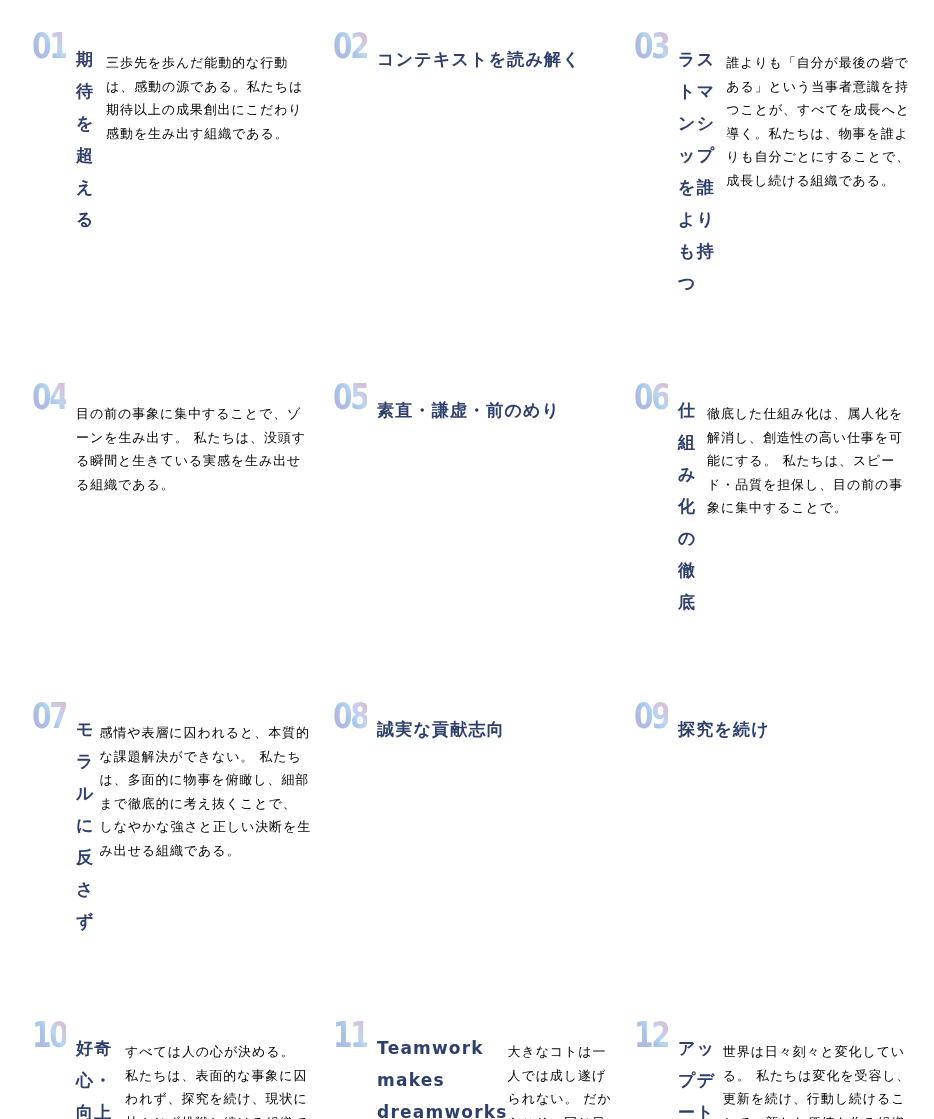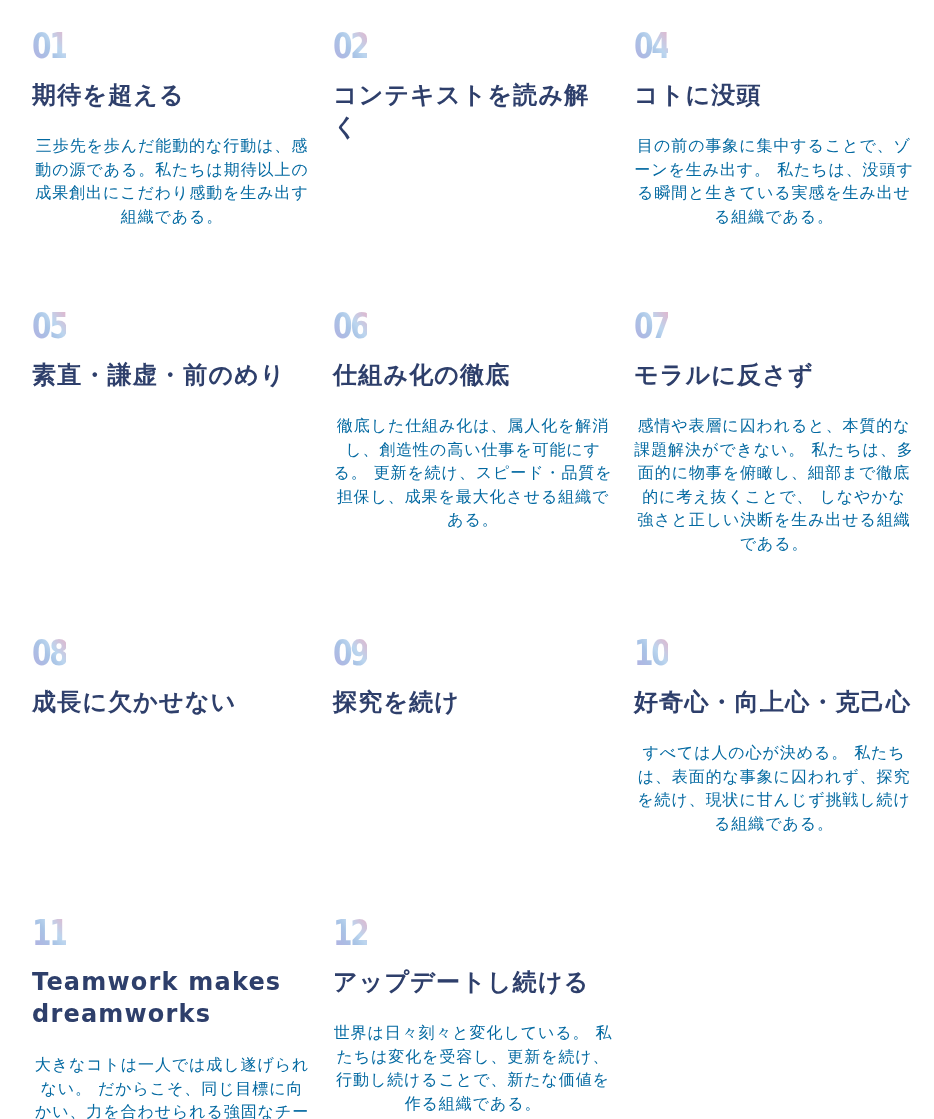--- a/index.html
+++ b/index.html
@@ -17,21 +17,20 @@
       left: 32px;
       top: 28px;
       width: 880px;
       display: grid;
       grid-template-columns: 280px 280px 280px;
       column-gap: 21px;
       row-gap: 80px;
     }
     .value-card {
       display: flex;
-      flex-direction: column;
     }
     .value-number {
       font-family: "DejaVu Sans", "Liberation Sans", sans-serif;
       font-weight: bold;
       font-size: 36px;
       line-height: 36px;
       height: 36px;
       letter-spacing: -3px;
       transform: scaleX(0.78);
       transform-origin: left center;
@@ -40,72 +39,75 @@
       background-clip: text;
       color: transparent;
       -webkit-text-fill-color: transparent;
       display: inline-block;
       width: max-content;
     }
     .value-title {
       margin-top: 15px;
       font-family: "DejaVu Sans", "Liberation Sans", sans-serif;
       font-weight: bold;
-      font-size: 24px;
+      font-size: 17px;
       line-height: 32px;
       letter-spacing: 1.2px;
       color: #2e3f6b;
     }
     .value-body {
       margin-top: 23px;
       font-family: "DejaVu Sans", "Liberation Sans", sans-serif;
-      font-size: 16px;
+      font-size: 13px;
       line-height: 23.5px;
       letter-spacing: 0.9px;
-      color: #0369a1;
-      text-align: center;
+      color: #000000;
     }
   </style>
 </head>
 <body>
 
 <div class="values-grid">
   <div class="value-card">
     <span class="value-number">01</span>
     <h3 class="value-title">期待を超える</h3>
     <p class="value-body">三歩先を歩んだ能動的な行動は、感動の源である。私たちは期待以上の成果創出にこだわり感動を生み出す組織である。</p>
   </div>
   <div class="value-card">
     <span class="value-number">02</span>
     <h3 class="value-title">コンテキストを読み解く</h3>
   </div>
+  <div class="value-card">
+    <span class="value-number">03</span>
+    <h3 class="value-title">ラストマンシップを誰よりも持つ</h3>
+    <p class="value-body">誰よりも「自分が最後の砦である」という当事者意識を持つことが、すべてを成長へと導く。私たちは、物事を誰よりも自分ごとにすることで、成長し続ける組織である。</p>
+  </div>
 
   <div class="value-card">
     <span class="value-number">04</span>
-    <h3 class="value-title">コトに没頭</h3>
     <p class="value-body">目の前の事象に集中することで、ゾーンを生み出す。 私たちは、没頭する瞬間と生きている実感を生み出せる組織である。</p>
   </div>
   <div class="value-card">
     <span class="value-number">05</span>
     <h3 class="value-title">素直・謙虚・前のめり</h3>
   </div>
   <div class="value-card">
     <span class="value-number">06</span>
     <h3 class="value-title">仕組み化の徹底</h3>
-    <p class="value-body">徹底した仕組み化は、属人化を解消し、創造性の高い仕事を可能にする。 更新を続け、スピード・品質を担保し、成果を最大化させる組織である。</p>
+    <p class="value-body">徹底した仕組み化は、属人化を解消し、創造性の高い仕事を可能にする。 私たちは、スピード・品質を担保し、目の前の事象に集中することで。</p>
   </div>
 
   <div class="value-card">
     <span class="value-number">07</span>
     <h3 class="value-title">モラルに反さず</h3>
     <p class="value-body">感情や表層に囚われると、本質的な課題解決ができない。 私たちは、多面的に物事を俯瞰し、細部まで徹底的に考え抜くことで、 しなやかな強さと正しい決断を生み出せる組織である。</p>
   </div>
   <div class="value-card">
     <span class="value-number">08</span>
-    <h3 class="value-title">成長に欠かせない</h3>
+    <h3 class="value-title">誠実な貢献志向</h3>
   </div>
   <div class="value-card">
     <span class="value-number">09</span>
     <h3 class="value-title">探究を続け</h3>
   </div>
 
   <div class="value-card">
     <span class="value-number">10</span>
     <h3 class="value-title">好奇心・向上心・克己心</h3>
     <p class="value-body">すべては人の心が決める。 私たちは、表面的な事象に囚われず、探究を続け、現状に甘んじず挑戦し続ける組織である。</p>

